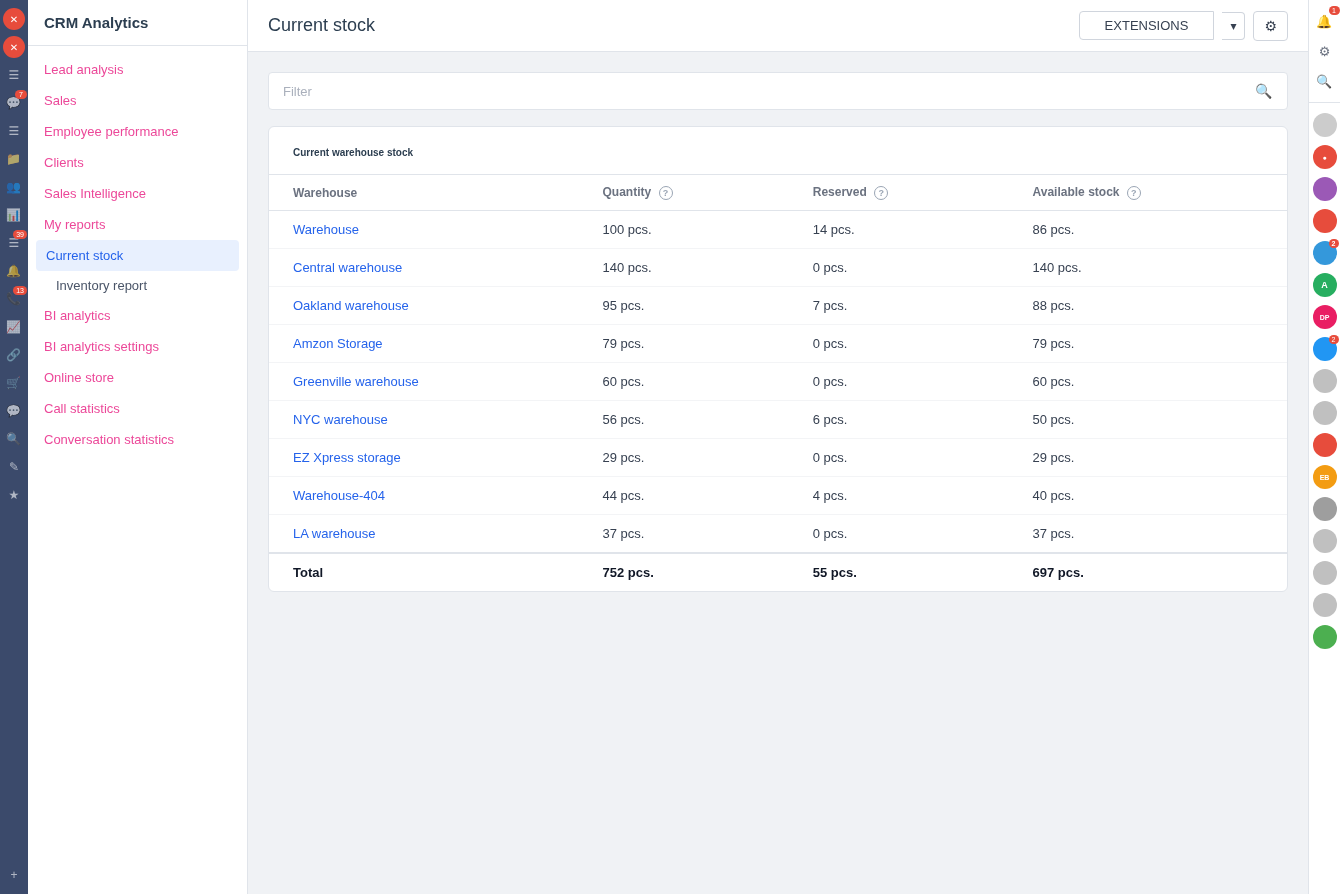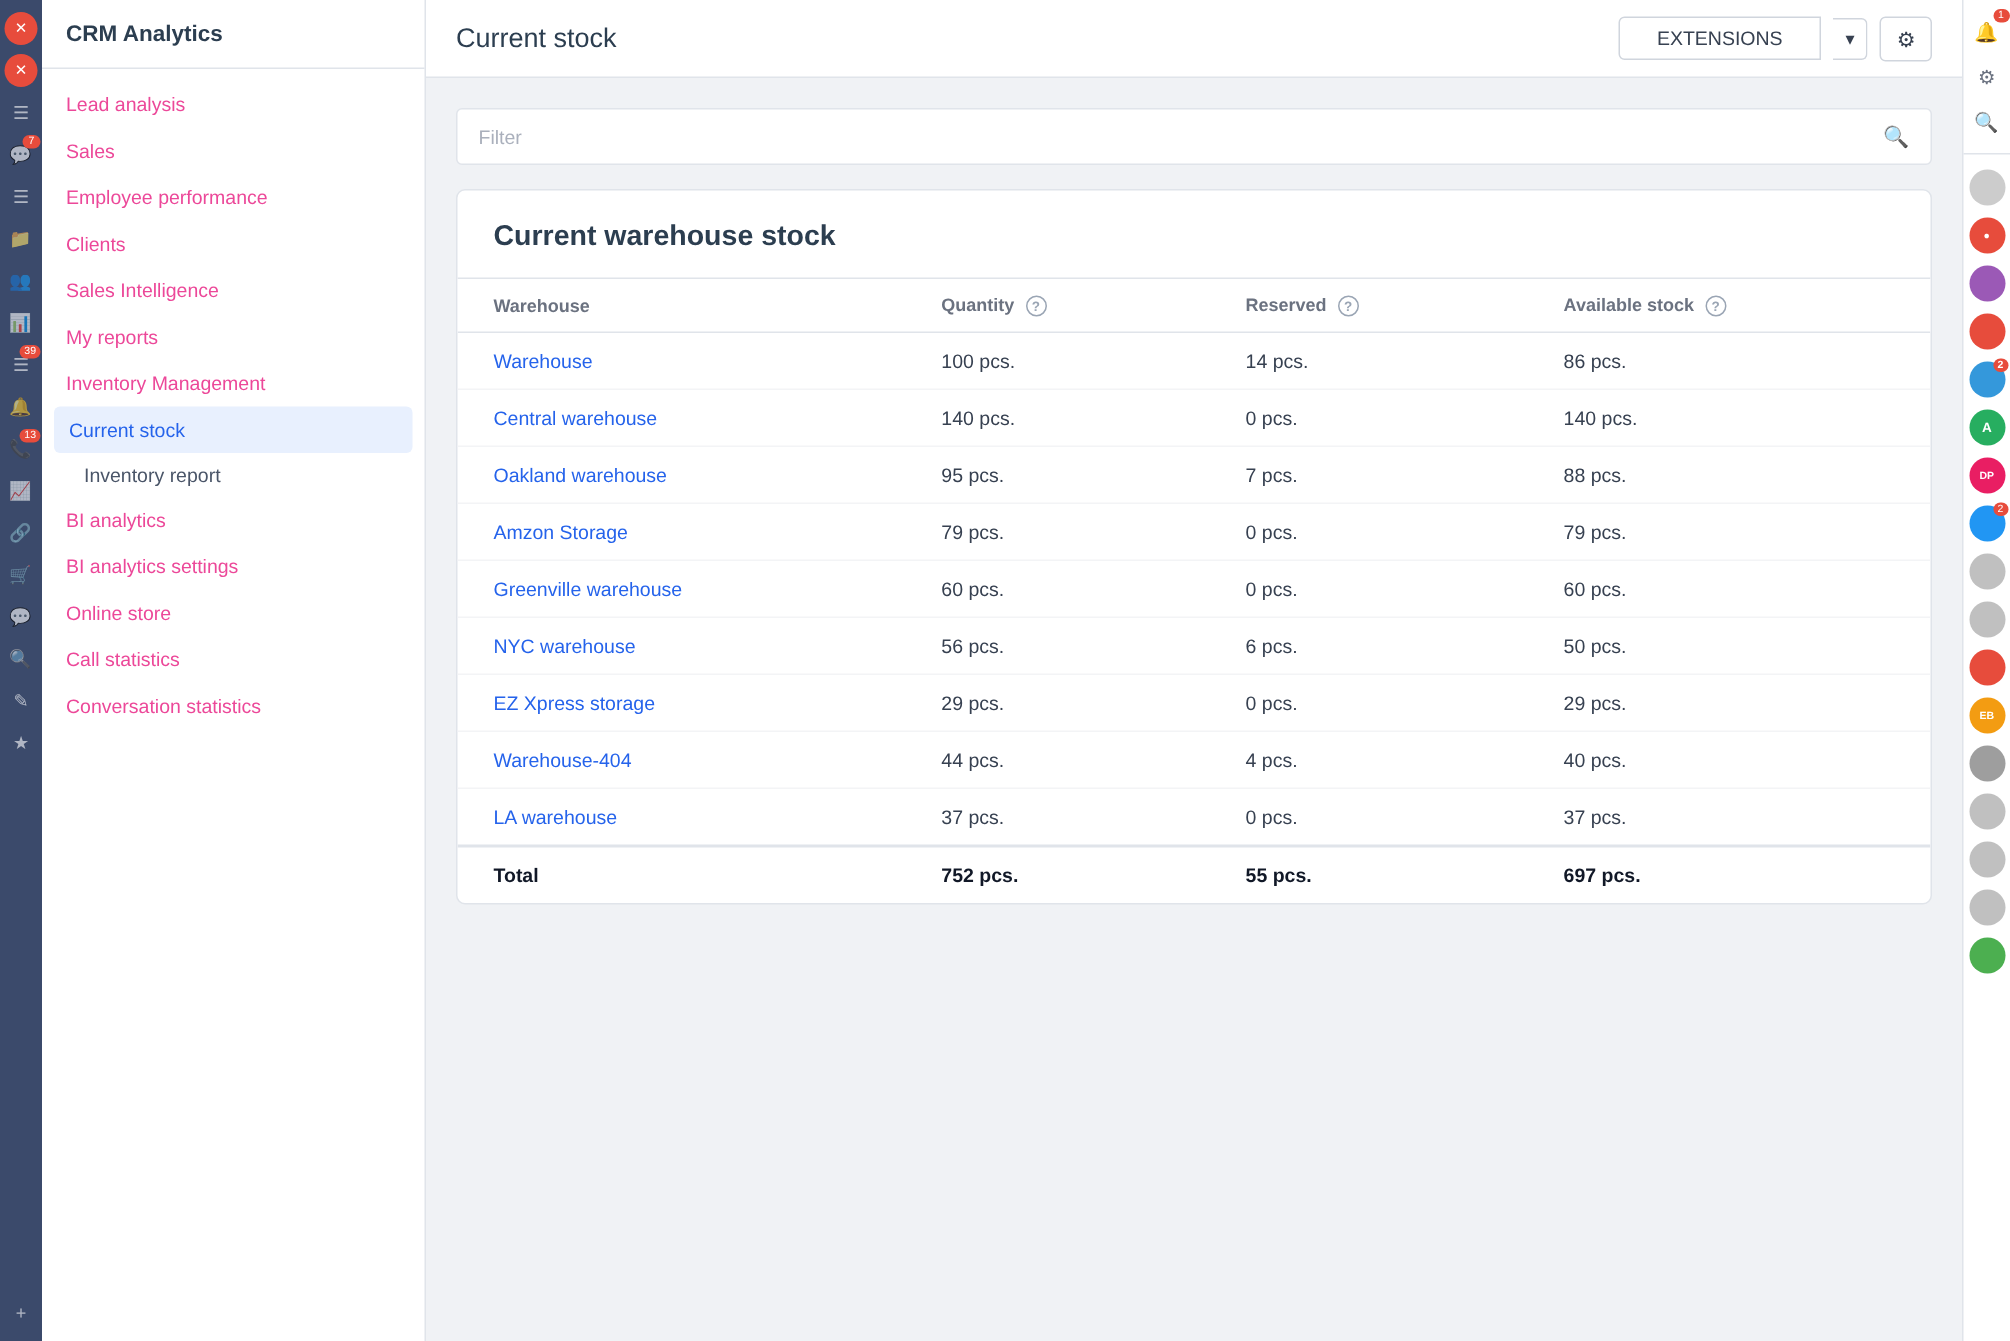--- a/index.html
+++ b/index.html
@@ -37,21 +37,21 @@
       color: #fff;
       font-size: 7px;
       border-radius: 6px;
       padding: 1px 3px;
       min-width: 12px;
       text-align: center;
     }
 
     
     .sidebar {
-      width: 256px;
+      width: 220px;
       background: #fff;
       border-right: 1px solid #e0e4ea;
       display: flex;
       flex-direction: column;
       flex-shrink: 0;
     }
     .sidebar-header {
       padding: 14px 16px;
       font-size: 15px;
       font-weight: 600;
@@ -173,21 +173,21 @@
 
     
     .table-card {
       background: #fff;
       border: 1px solid #e0e4ea;
       border-radius: 6px;
       overflow: hidden;
     }
     .table-card-title {
       padding: 20px 24px 16px;
-      font-size: 19px;
+      font-size: 10px;
       font-weight: 600;
       color: #2c3e50;
     }
     .data-table {
       width: 100%;
       border-collapse: collapse;
     }
     .data-table th {
       padding: 10px 24px;
       text-align: left;
@@ -323,21 +323,20 @@
 
 <div class="sidebar">
   <div class="sidebar-header">CRM Analytics</div>
   <nav class="sidebar-nav">
     <div class="nav-item">Lead analysis</div>
     <div class="nav-item">Sales</div>
     <div class="nav-item">Employee performance</div>
     <div class="nav-item">Clients</div>
     <div class="nav-item">Sales Intelligence</div>
     <div class="nav-item">My reports</div>
-    <div class="nav-item">Inventory Management</div>
     <div class="nav-item active">Current stock</div>
     <div class="nav-sub-item">Inventory report</div>
     <div class="nav-item">BI analytics</div>
     <div class="nav-item">BI analytics settings</div>
     <div class="nav-item">Online store</div>
     <div class="nav-item">Call statistics</div>
     <div class="nav-item">Conversation statistics</div>
   </nav>
 </div>
 

